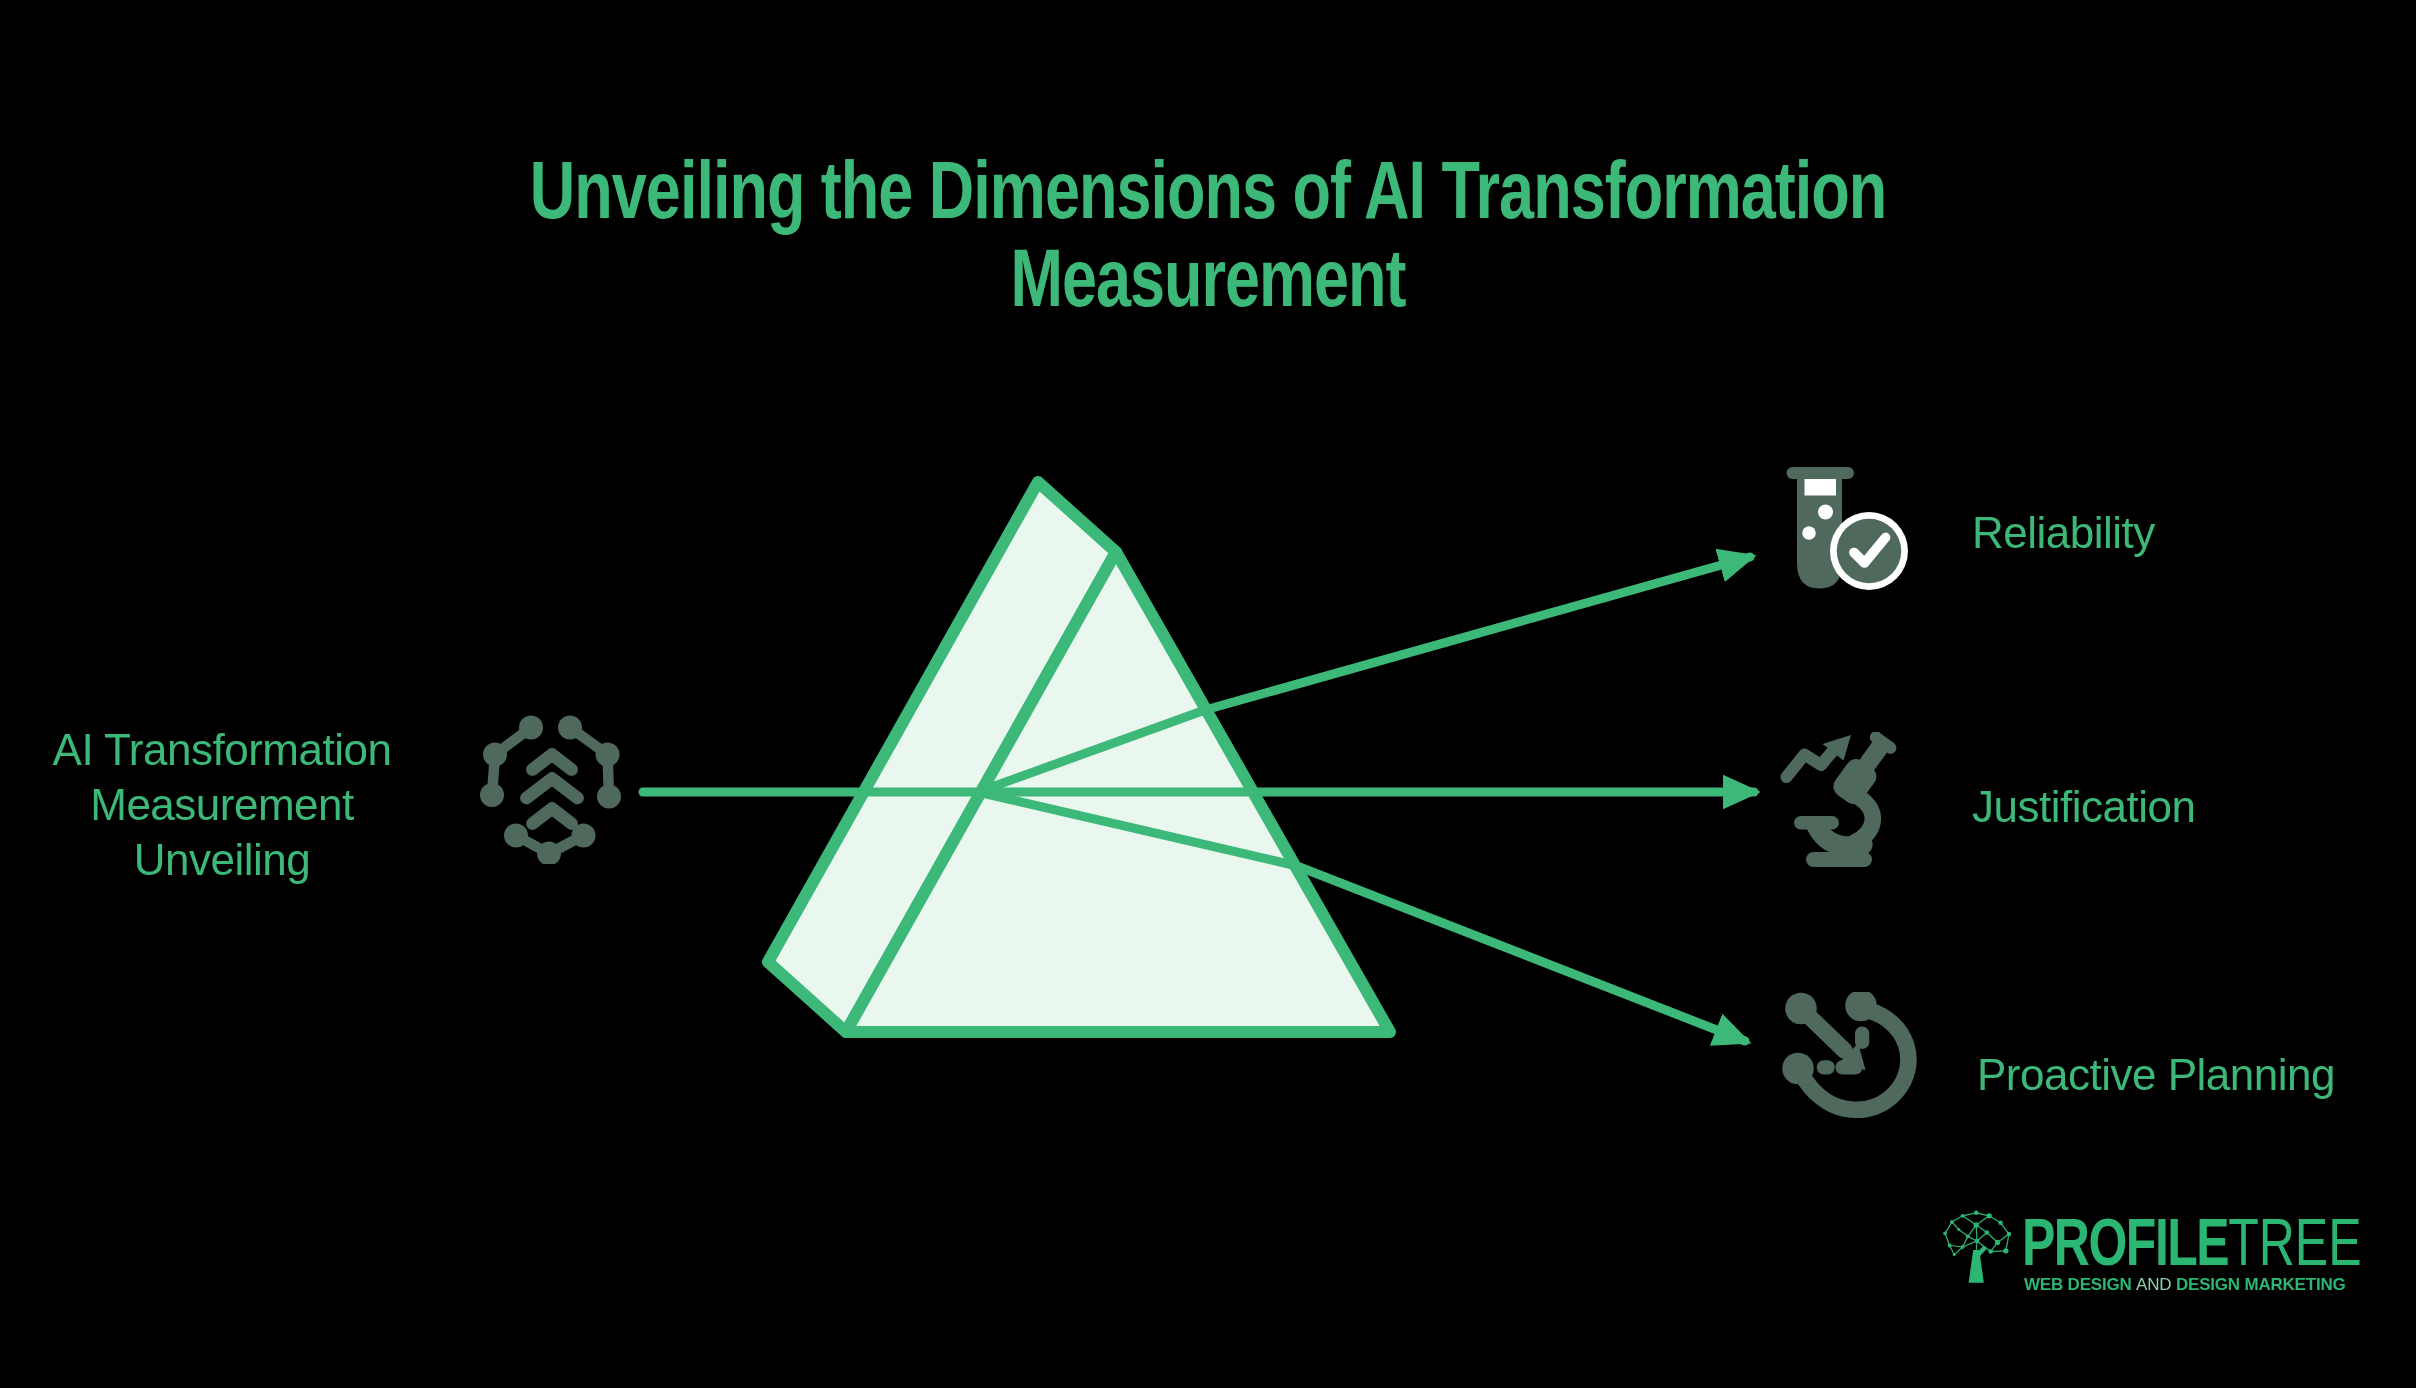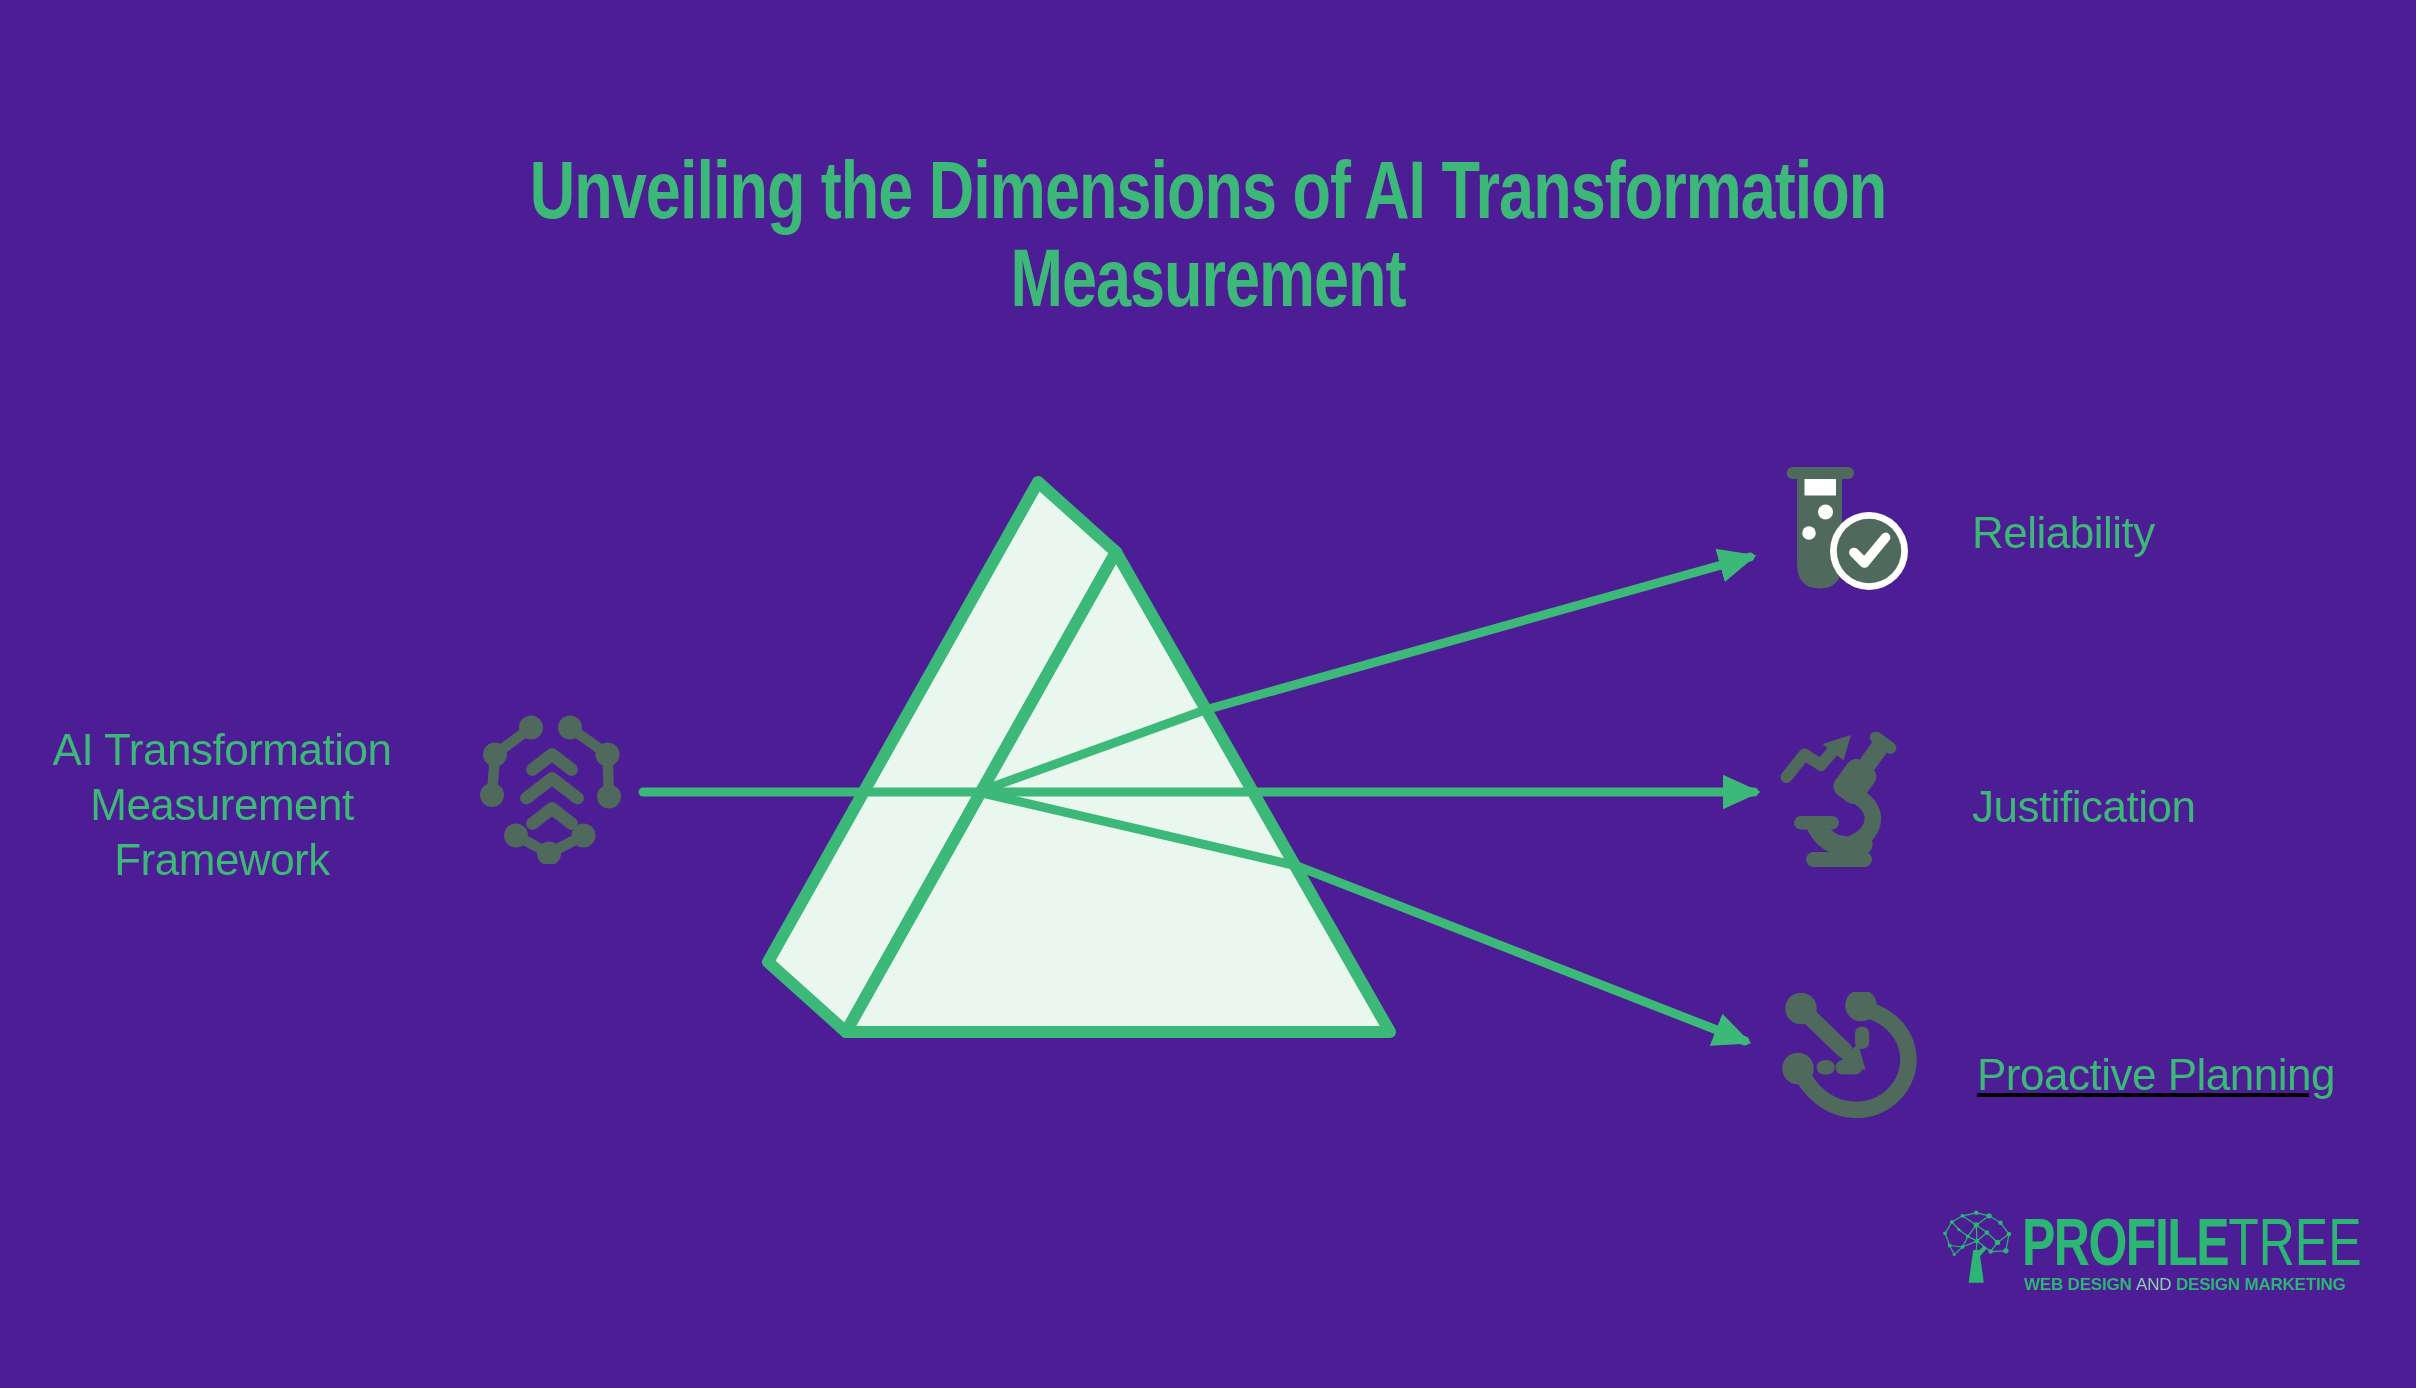--- a/index.html
+++ b/index.html
@@ -5,21 +5,21 @@
   :root{
     --accent:#3cb878;
     --prism-fill:#e9f7ef;
     --icon-dark:#4f695d;
     --logo-green:#2bb673;
     --tagline-and:#8ed1ad;
   }
   *{margin:0;padding:0;box-sizing:border-box;}
   html,body{background:#ffffff;}
   body{font-family:"Liberation Sans","DejaVu Sans",sans-serif;}
-  .canvas{position:relative;width:2416px;height:1388px;background:#4c1d95;overflow:hidden;}
+  .canvas{position:relative;width:2416px;height:1388px;background:#000000;overflow:hidden;}
 
   
   .title{position:absolute;top:146px;left:0;width:100%;text-align:center;
     color:var(--accent);font-size:63px;font-weight:bold;letter-spacing:-1px;
     line-height:69px;transform:scaleY(1.28);transform-origin:top center;}
   .title .tline{display:block;}
 
   
   .source-label{position:absolute;left:0;top:722px;width:444px;text-align:center;
     color:var(--accent);font-size:44px;line-height:55px;letter-spacing:-0.5px;}
@@ -66,21 +66,21 @@
 <div class="canvas">
 
   <h1 class="title">
     <span class="tline">Unveiling the Dimensions of AI Transformation</span>
     <span class="tline">Measurement</span>
   </h1>
 
   <div class="source-label">
     <div>AI Transformation</div>
     <div>Measurement</div>
-    <div>Framework</div>
+    <div>Unveiling</div>
   </div>
 
   <svg class="fw-icon" viewBox="0 0 100 100" aria-hidden="true">
     <g class="ink-stroke" stroke-width="7">
       <line x1="36" y1="9" x2="12" y2="27"></line>
       <line x1="62" y1="9" x2="87" y2="27"></line>
       <line x1="12" y1="27" x2="10" y2="54"></line>
       <line x1="87" y1="27" x2="88" y2="55"></line>
       <line x1="26" y1="81" x2="48" y2="93"></line>
       <line x1="48" y1="93" x2="71" y2="81"></line>

